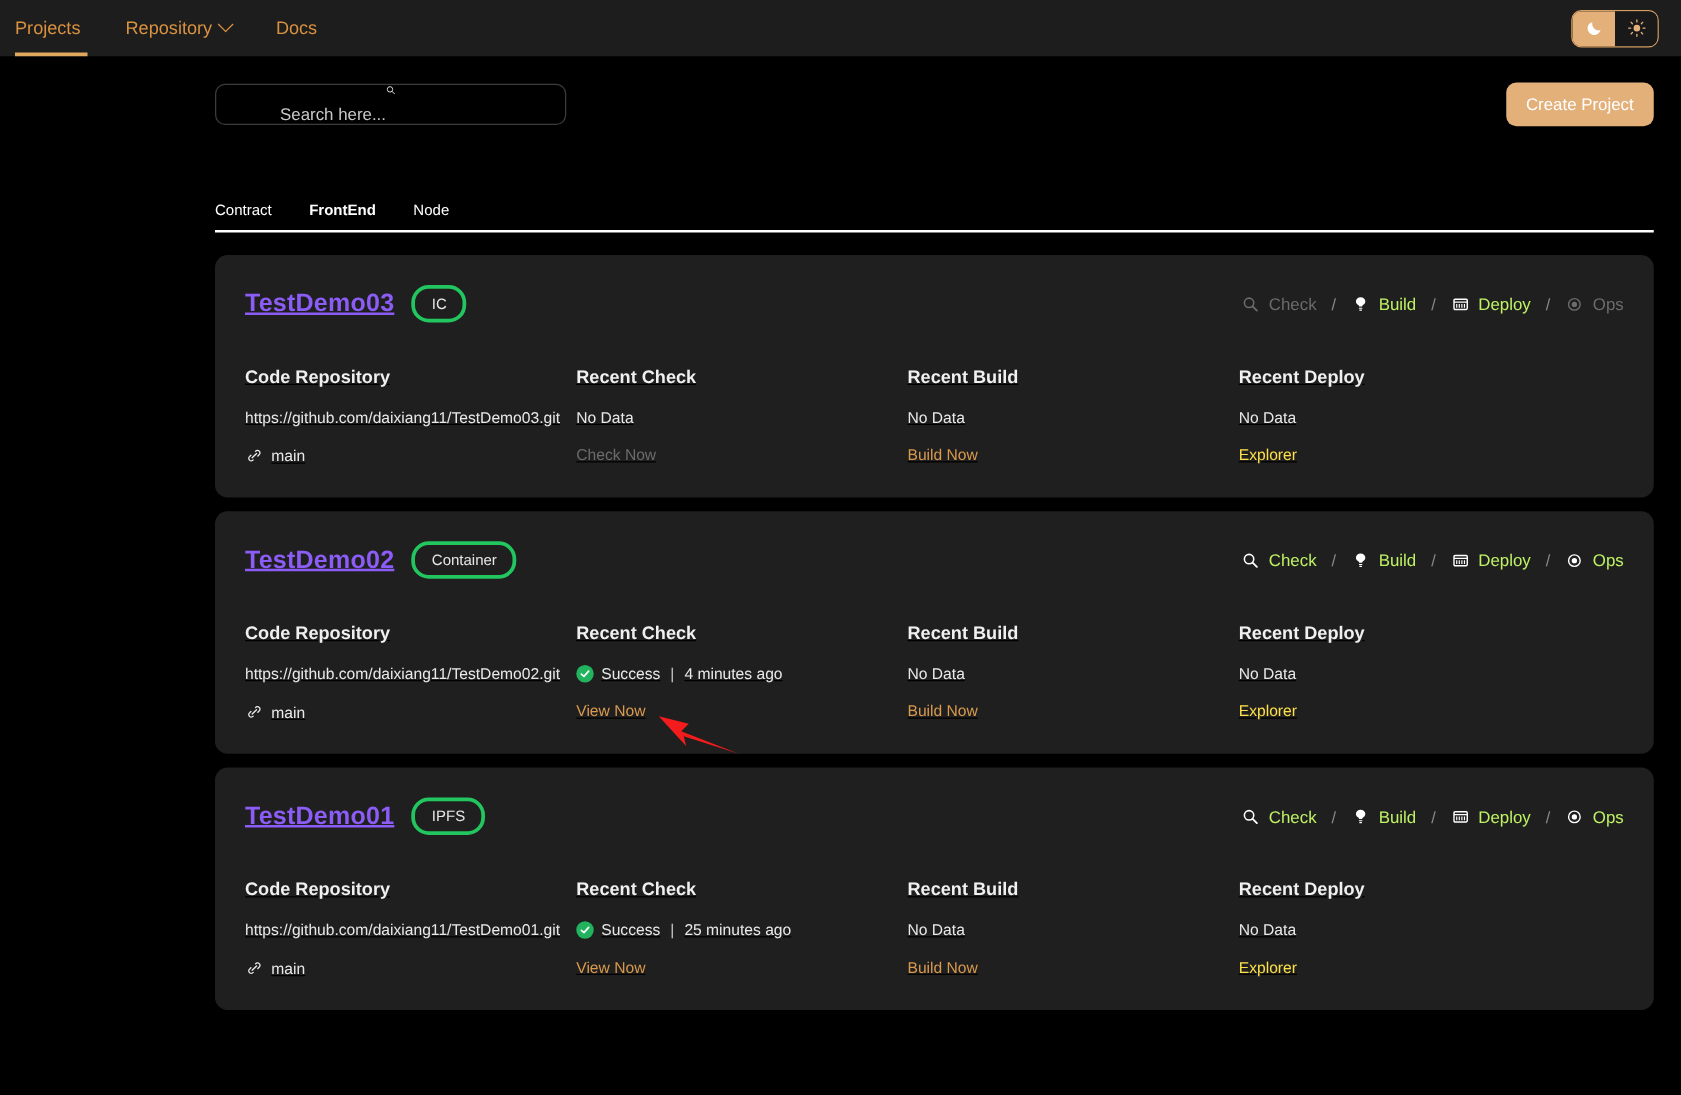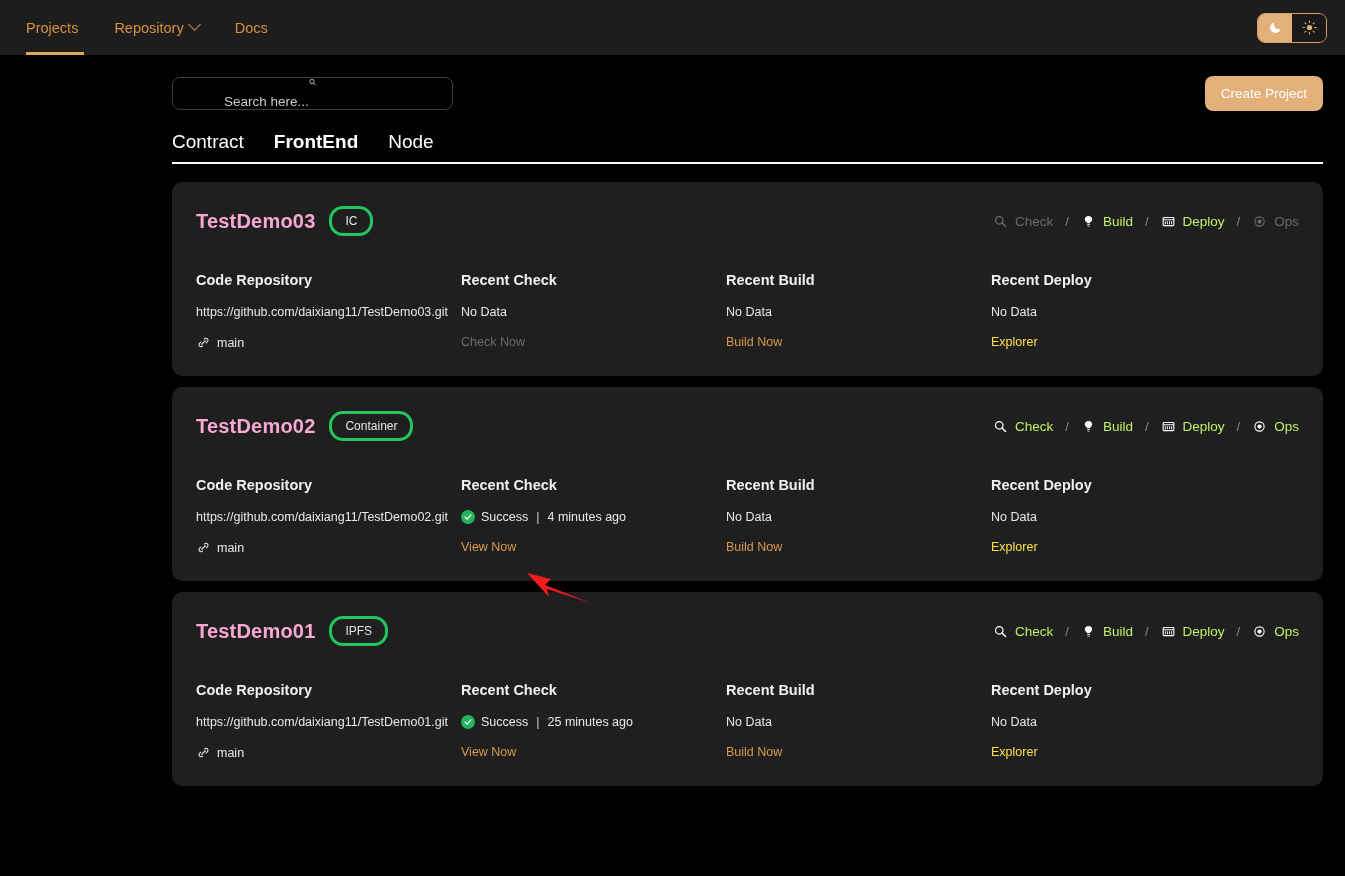--- a/index.html
+++ b/index.html
@@ -6,25 +6,25 @@
   html, body {
     width: 1345px; height: 876px;
     background: #000000;
     font-family: "Liberation Sans", sans-serif;
     overflow: hidden;
   }
 
   
   .topbar {
     position: relative;
-    height: 55px;
+    height: 45px;
     background: #1d1d1d;
     display: flex;
     align-items: center;
-    padding: 0 18px 0 14px;
+    padding: 0 18px 0 0;
   }
   .nav-items { display: flex; align-items: center; height: 100%; }
   .nav-item {
     position: relative;
     height: 100%;
     display: flex;
     align-items: center;
     gap: 6px;
     padding: 0 18px;
     color: #d9923f;
@@ -104,25 +104,26 @@
     font-size: 13.5px;
     font-family: "Liberation Sans", sans-serif;
     padding: 10px 16px;
     cursor: pointer;
   }
 
   
   .tabs-wrap { padding: 20px 22px 0 172px; }
   .tabs { display: flex; gap: 30px; }
   .tab {
-    font-size: 19px;
+    font-size: 12px;
     color: #ffffff;
     padding-bottom: 9px;
     cursor: pointer;
     position: relative;
+    margin-top: 40px;
   }
   .tab.active { font-weight: bold; }
   .tab-underline {
     position: relative;
     height: 2px;
     background: #ffffff;
     margin-top: 0;
   }
   .tab-underline .seg {
     position: absolute;
@@ -139,22 +140,23 @@
     padding: 22px 24px 26px 24px;
   }
   .card-head {
     display: flex;
     align-items: center;
     min-height: 34px;
   }
   .card-title {
     font-size: 20px;
     font-weight: bold;
-    color: #f9a8d4;
+    color: #8b5cf6;
     letter-spacing: 0.2px;
+    text-decoration: underline;
   }
   .badge {
     margin-left: 14px;
     border: 3px solid #22c55e;
     border-radius: 14px;
     color: #e6e6e6;
     font-size: 12px;
     padding: 5px 13px;
     white-space: nowrap;
   }
@@ -173,21 +175,21 @@
     cursor: pointer;
   }
   .action.disabled { color: #6b6b6b; cursor: default; }
   .action .ic { display: flex; align-items: center; }
   .sep { color: #8a8a8a; font-size: 13px; padding: 0 3px; }
 
   .card-body {
     display: flex;
     margin-top: 34px;
   }
-  .col { width: 265px; }
+  .col { width: 265px; text-decoration: underline; }
   .col.wide { width: 265px; }
   .col-title {
     font-size: 14.5px;
     font-weight: bold;
     color: #f0f0f0;
     margin-bottom: 17px;
   }
   .col-line {
     font-size: 12.5px;
     color: #e9e9e9;

